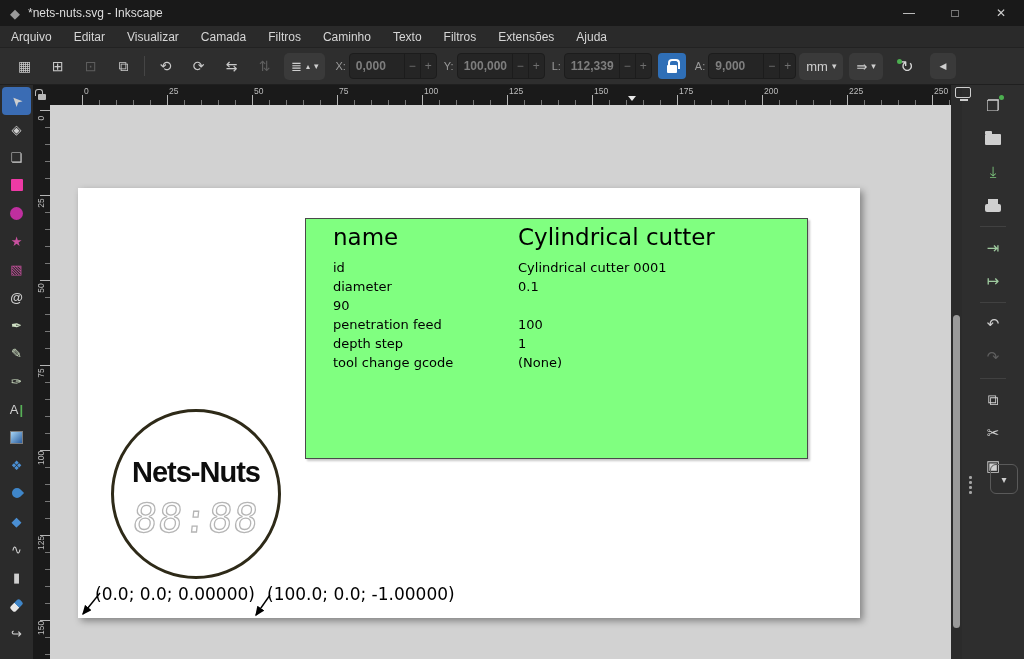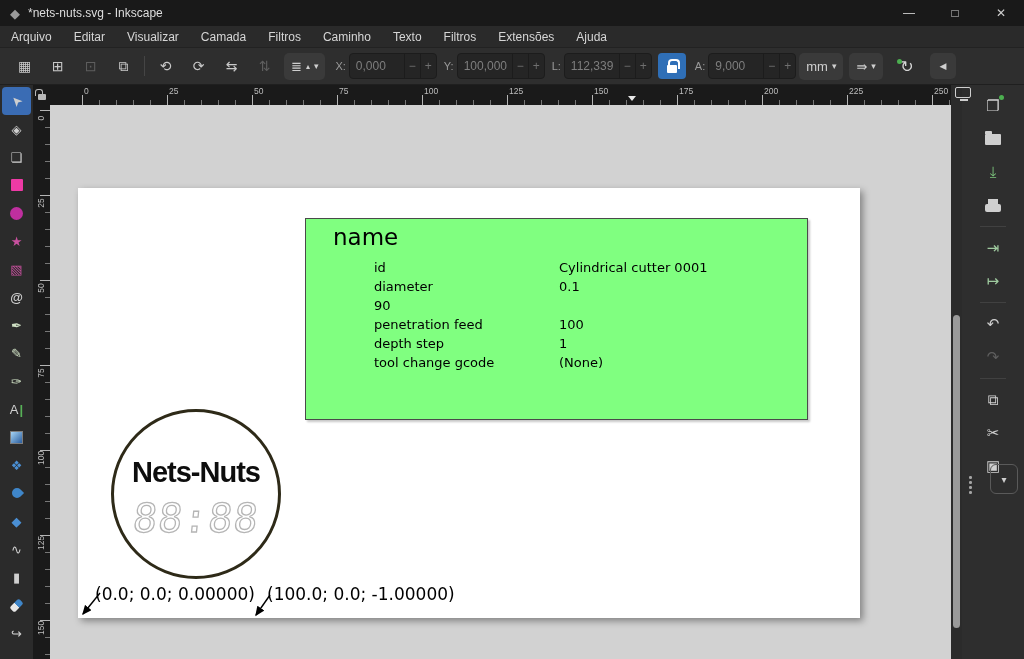--- a/index.html
+++ b/index.html
@@ -26,21 +26,21 @@
   .tb-ico { width:33px; height:27px; display:flex; align-items:center; justify-content:center;
     font-size:14px; color:#c9c9c9; flex:none; }
   .tb-ico.dim { color:#5e5e5e; }
   .tb-sep { width:1px; height:20px; background:#454545; margin:0 4px; flex:none; }
   .tb-dd { height:27px; background:#3a3a3a; border-radius:5px; display:flex; align-items:center;
     padding:0 7px; gap:4px; margin:0 3px; flex:none; font-size:13px; }
   .tb-dd .chev { font-size:9px; color:#cfcfcf; }
   .fld-label { font-size:11px; color:#9a9a9a; margin:0 3px 0 7px; flex:none; }
   .num-field { height:26px; background:#252525; border:1px solid #1c1c1c; border-radius:4px;
     display:flex; align-items:center; overflow:hidden; flex:none; }
-  .num-field .val { width:54px; padding-left:6px; font-size:12px; color:#7e7e7e; }
+  .num-field .val { width:54px; padding-left:6px; font-size:12px; color:#7e7e7e;font-weight:bold; }
   .num-field .step { width:16px; height:100%; display:flex; align-items:center; justify-content:center;
     color:#6f6f6f; font-size:12px; border-left:1px solid #1c1c1c; }
   .lock-btn { width:28px; height:26px; background:#2f6fb7; border-radius:4px; margin:0 2px 0 6px;
     display:flex; align-items:center; justify-content:center; position:relative; flex:none; }
   .lock-shape { width:10px; height:8px; background:#fff; border-radius:1px; position:relative; margin-top:5px; }
   .lock-shape::before { content:""; position:absolute; left:1px; top:-6px; width:8px; height:8px;
     border:2px solid #fff; border-bottom:none; border-radius:4px 4px 0 0; }
   .snap-wrap { position:relative; width:30px; height:27px; display:flex; align-items:center;
     justify-content:center; font-size:16px; color:#d5d5d5; flex:none; margin-left:6px;}
   .snap-wrap::after { content:""; position:absolute; left:5px; top:6px; width:5px; height:5px;
@@ -84,26 +84,26 @@
   .vruler .ticks-major { position:absolute; top:5px; bottom:0; right:0; width:10px;
     background:repeating-linear-gradient(to bottom,#b5b5b5 0 1px,transparent 1px 85px); }
   .vl { position:absolute; left:1px; width:14px; height:10px; font-size:8.5px; color:#bdbdbd;
     transform:rotate(-90deg); text-align:center; }
 
   
   .canvas { position:absolute; left:50px; top:105px; width:901px; bottom:0; background:#d2d2d2; overflow:hidden; }
   .page { position:absolute; left:28px; top:83px; width:782px; height:430px; background:#ffffff;
     box-shadow:3px 3px 7px rgba(0,0,0,0.38); font-family:"DejaVu Sans", sans-serif; }
 
-  .greenbox { position:absolute; left:227px; top:30px; width:503px; height:202px;
+  .greenbox { position:absolute; left:227px; top:30px; width:503px; height:241px;
     border:1px solid #4a4a4a; box-shadow:2px 2px 2px rgba(0,0,0,0.22); color:#000; }
   .gb-header { position:absolute; left:27px; top:5px; display:flex; font-size:23px; }
   .gb-header .lab { width:185px; }
   .gb-rows { position:absolute; left:27px; top:39px; font-size:13px; line-height:19px; }
-  .gb-row { display:flex;margin-left:41px; }
+  .gb-row { display:flex; }
   .gb-row .lab { width:185px; }
 
   .logo-circle { position:absolute; left:33px; top:221px; width:170px; height:170px; border-radius:50%;
     border:3px solid #2e2a18; background:#fff; }
   .logo-text { position:absolute; left:0; right:0; top:44px; text-align:center; font-size:29px;
     font-weight:bold; letter-spacing:-1px; color:#0d0d0d; font-family:"Liberation Sans", sans-serif; }
   .logo-digits { position:absolute; left:0; right:0; top:83px; text-align:center; font-size:40px;
     font-family:"DejaVu Sans Mono", monospace; color:transparent; -webkit-text-stroke:1.3px #b5b5b5;
     transform:skewX(-6deg); letter-spacing:1px; }
 
@@ -313,20 +313,21 @@
     <span class="vl" style="top:433px">125</span>
     <span class="vl" style="top:518px">150</span>
   </div>
 
   <div class="canvas">
     <div class="page">
 
       <div class="greenbox" id="greenbox" style="background: rgb(128, 255, 128);">
         <div class="gb-header">
           <span class="lab">name</span>
+          <span>Cylindrical cutter</span>
         </div>
         <div class="gb-rows">
           <div class="gb-row">
             <span class="lab">id</span>
             <span>Cylindrical cutter 0001</span>
           </div>
           <div class="gb-row">
             <span class="lab">diameter</span>
             <span>0.1</span>
           </div>

